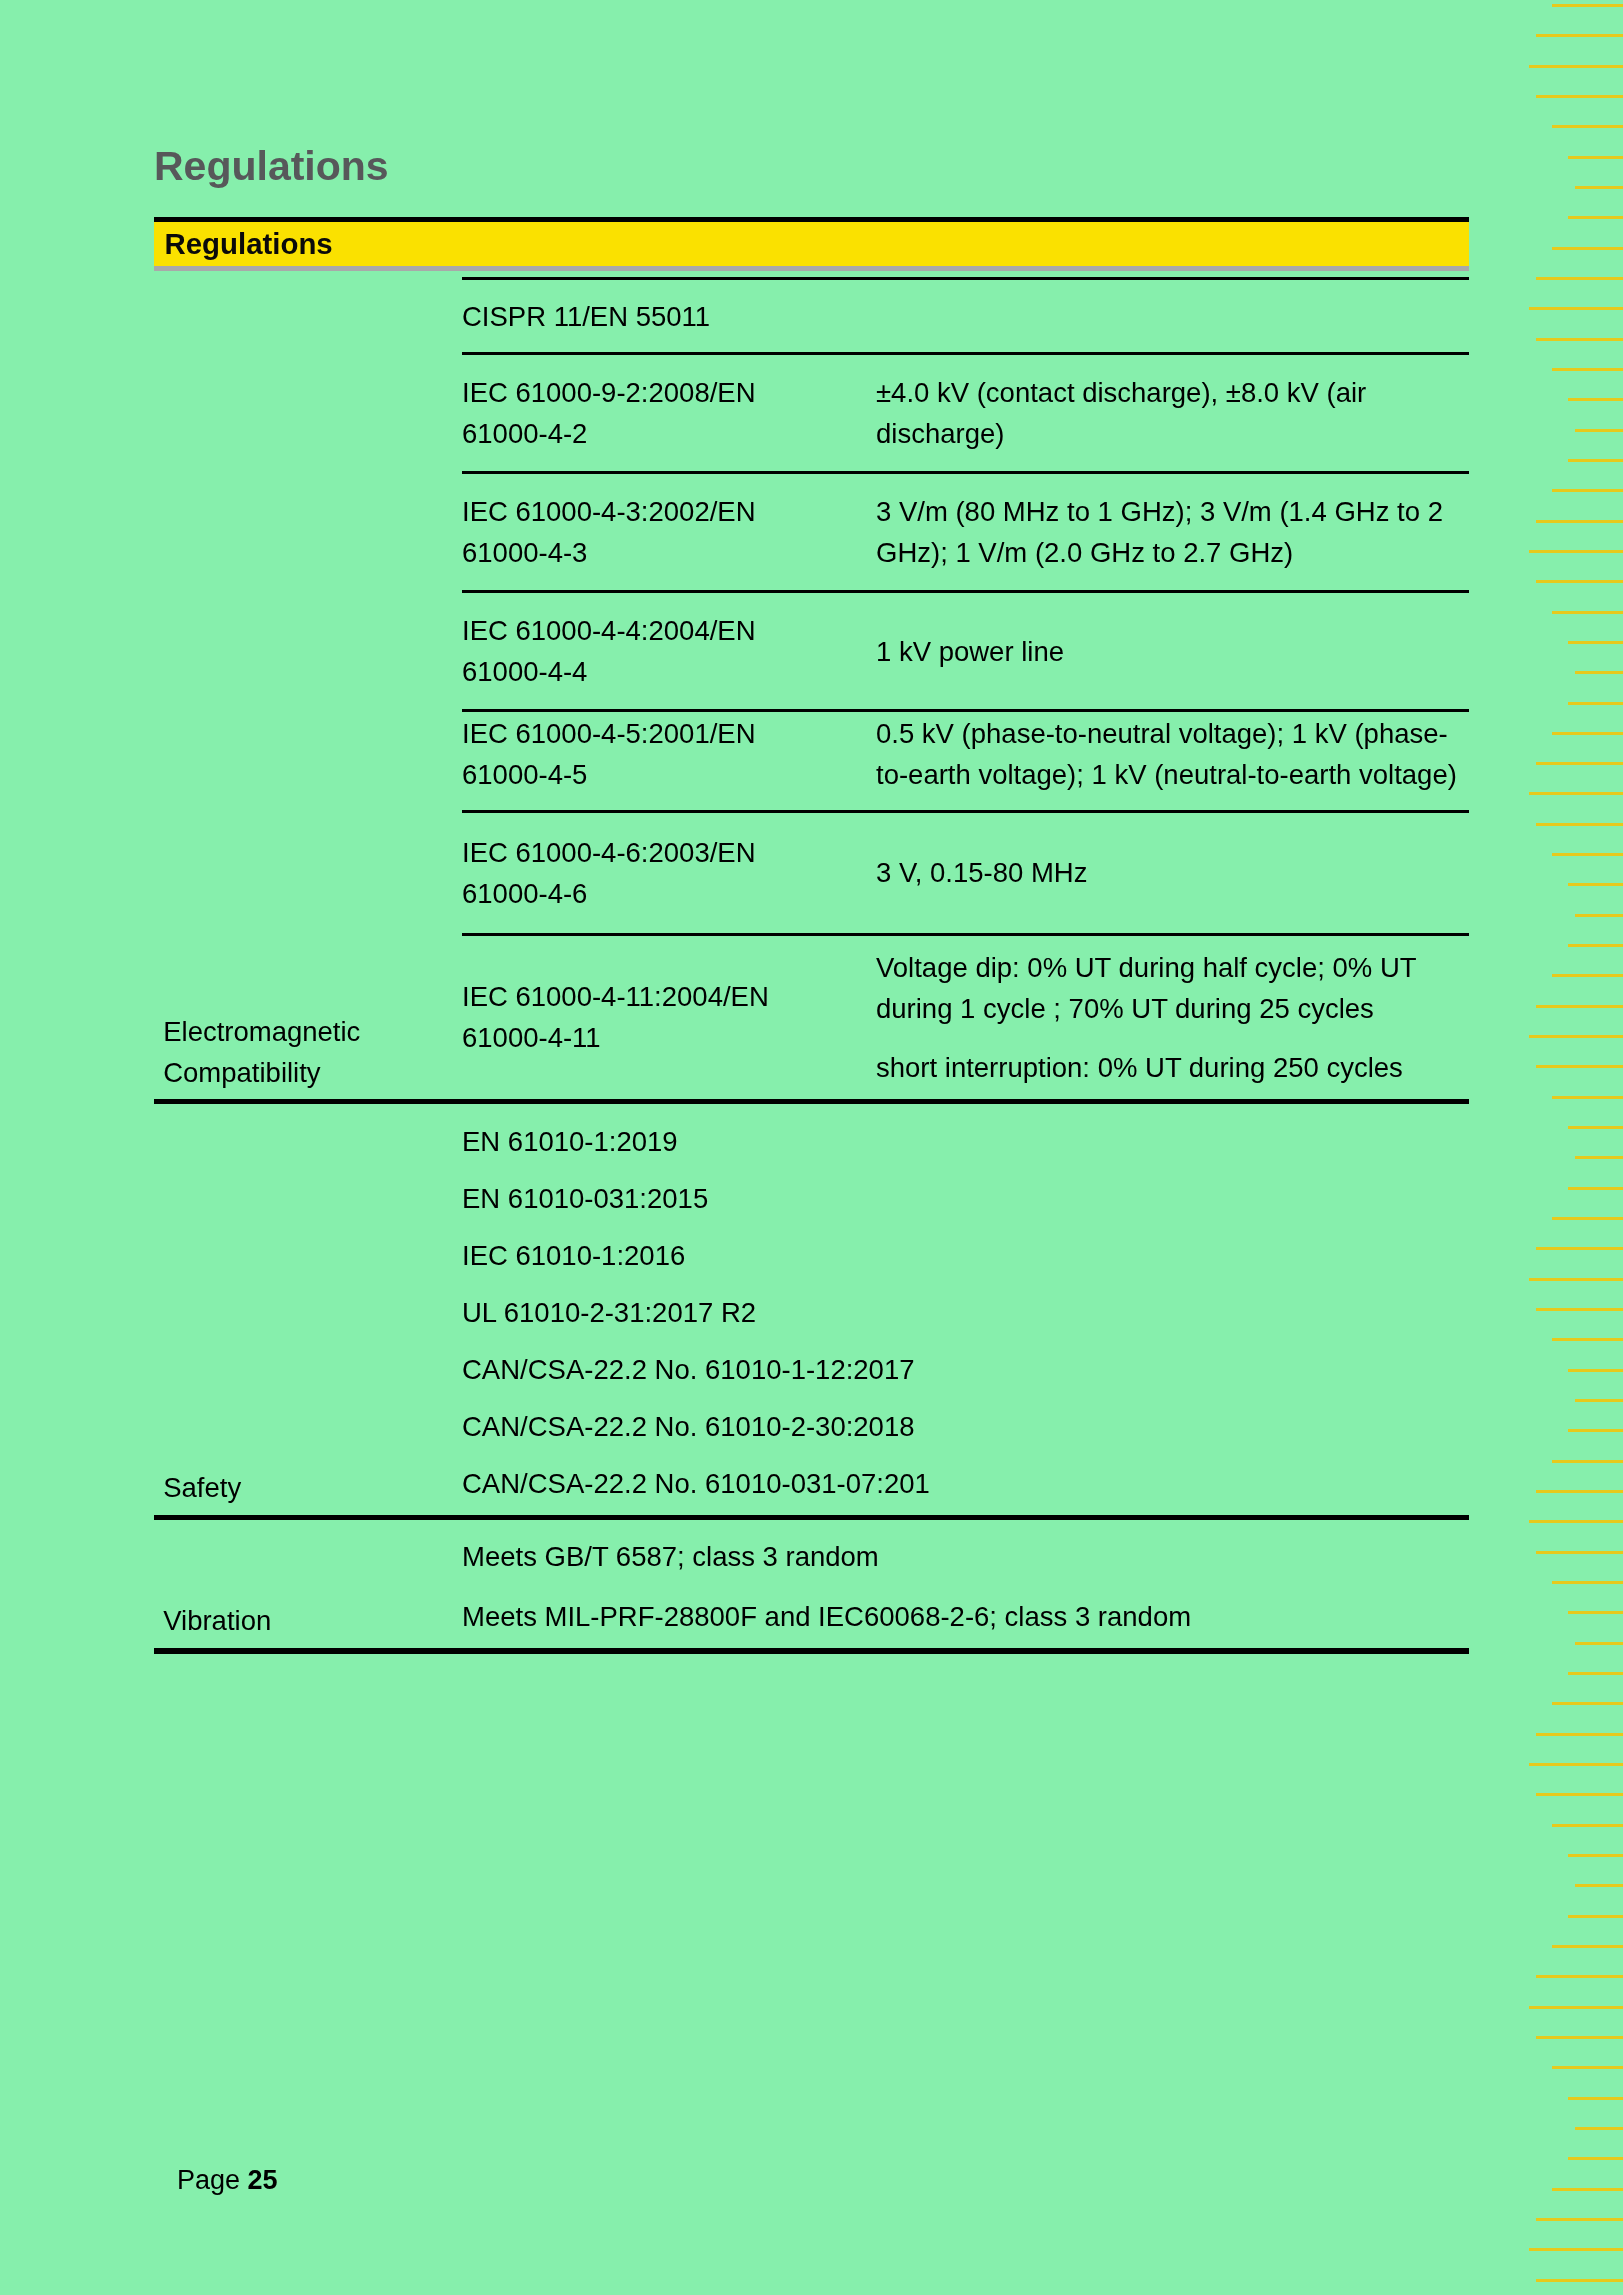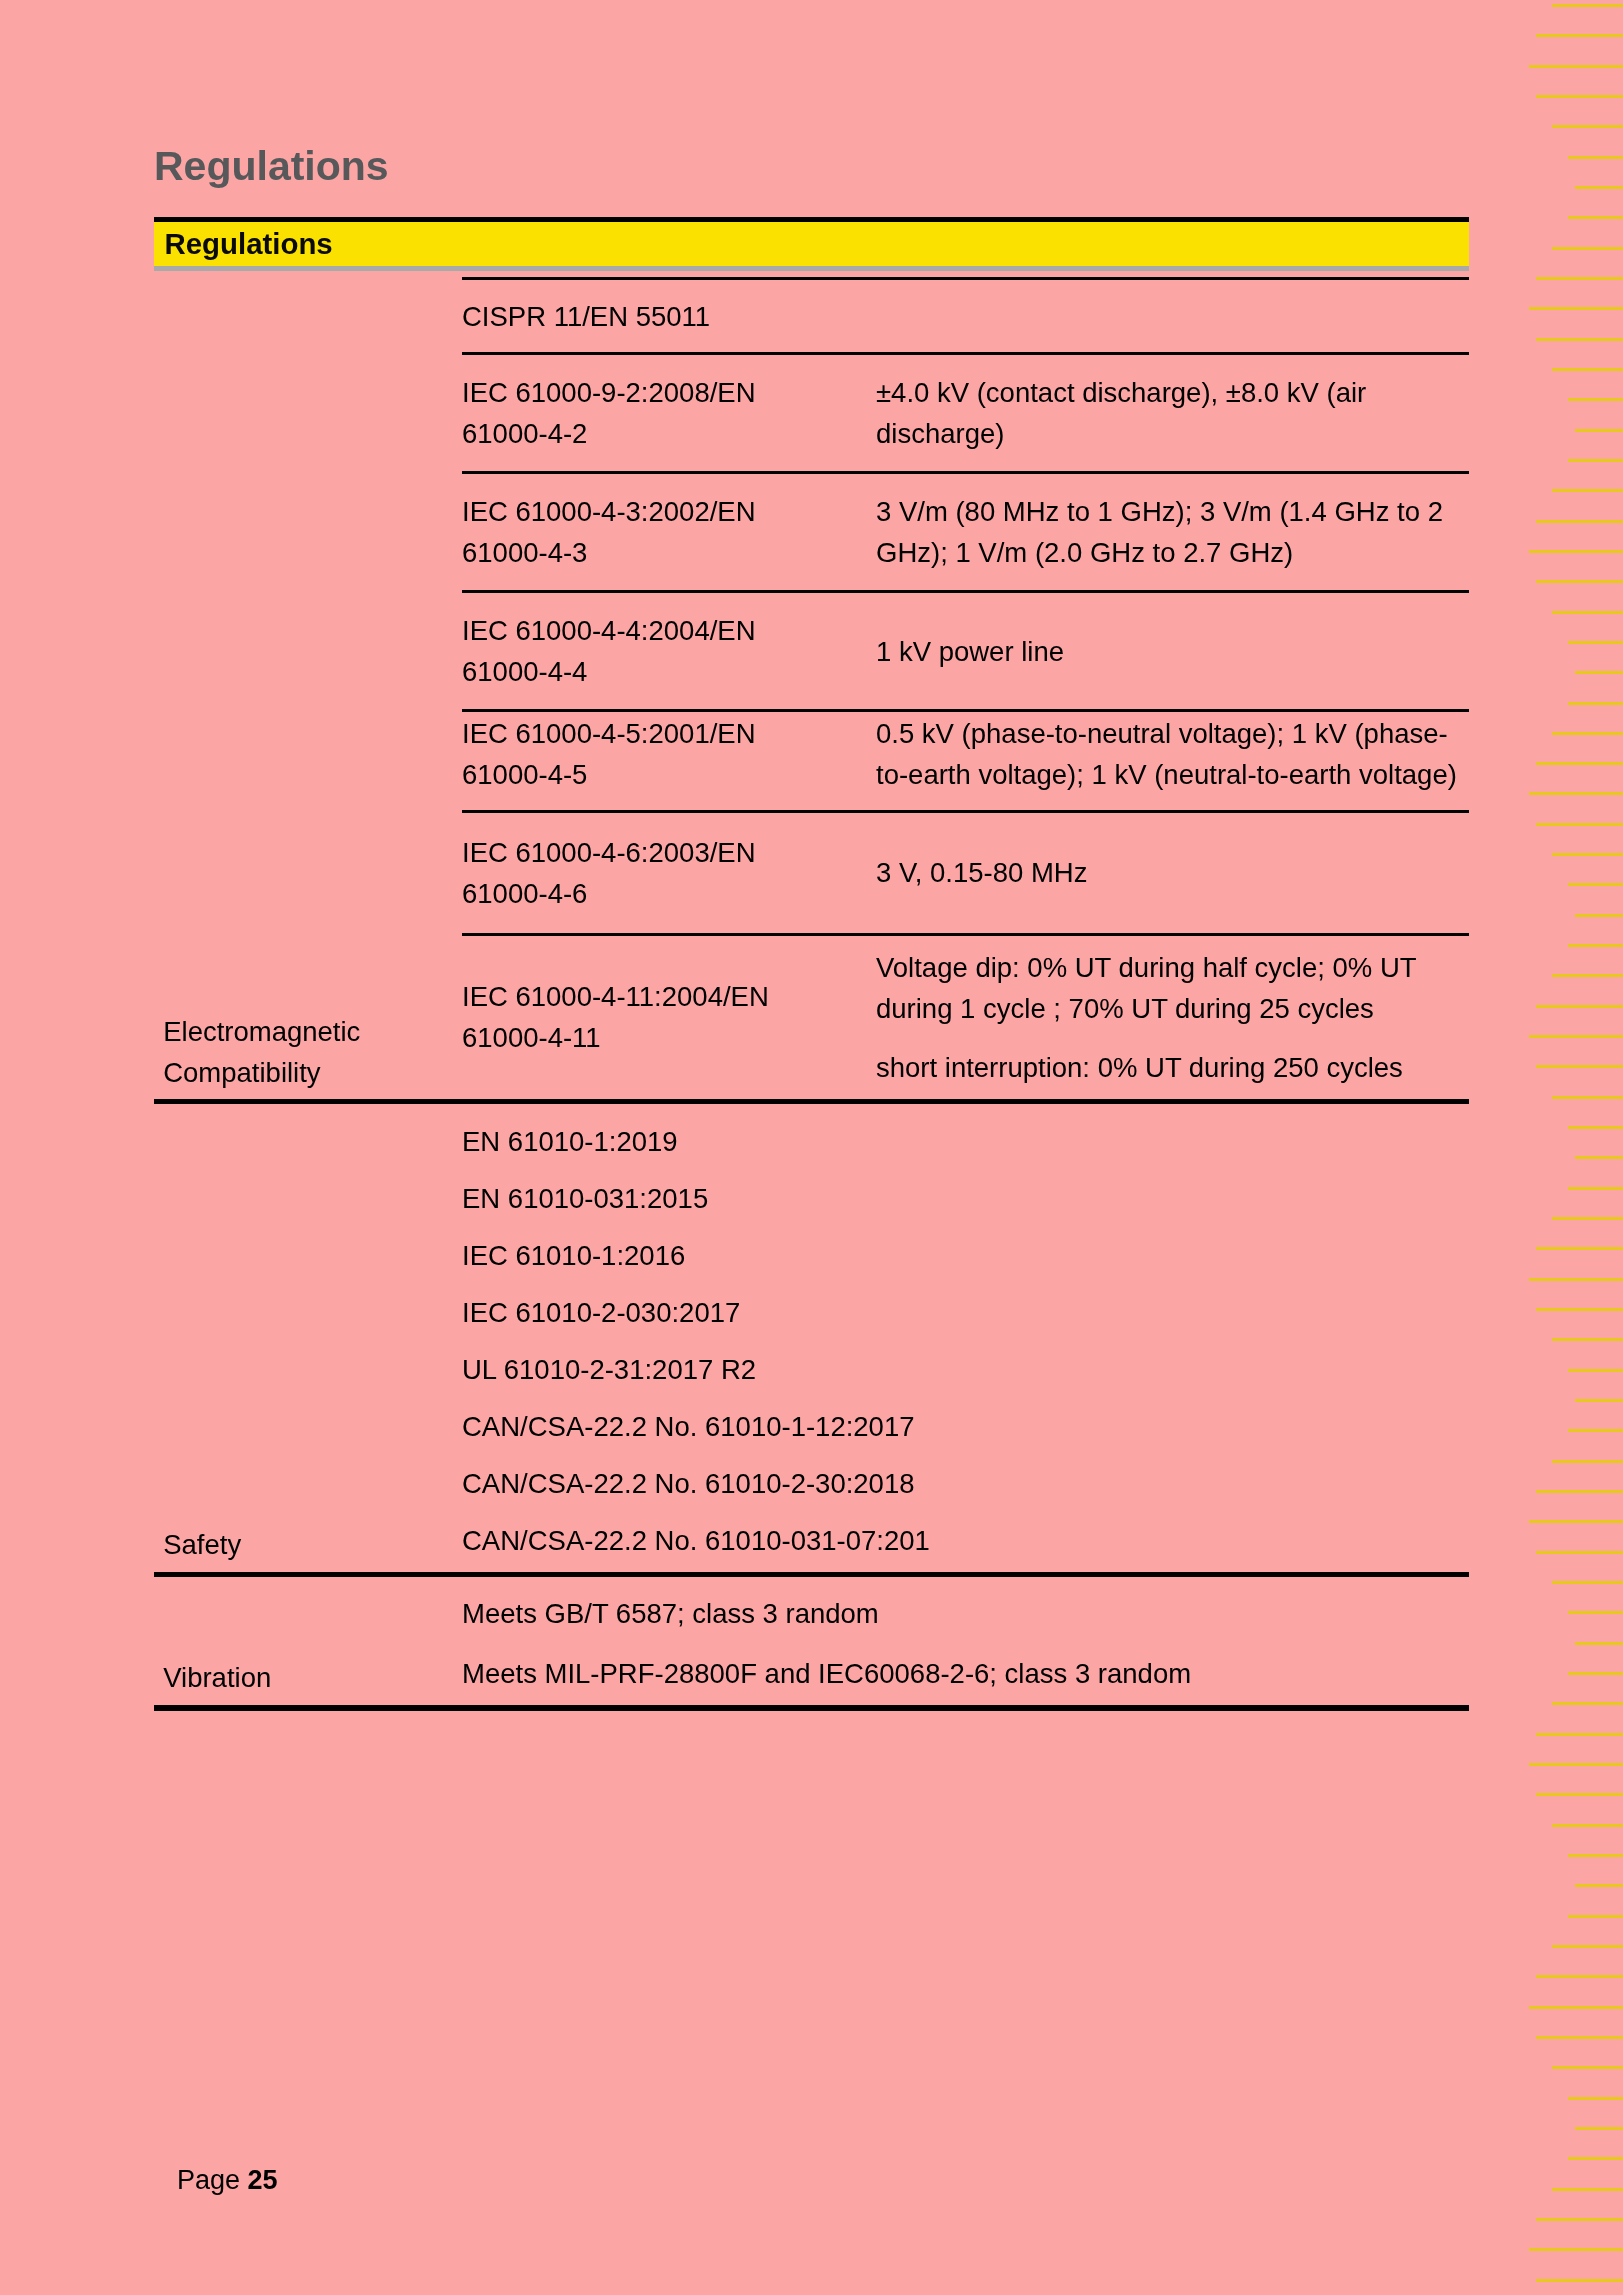--- a/index.html
+++ b/index.html
@@ -1,20 +1,20 @@
 <!DOCTYPE html>
 <html style="font-size:10.5px"><head>
 <meta charset="utf-8">
 <style>
   html, body { margin: 0; padding: 0; background: #e8e8e8; }
   .page {
     position: relative;
     width: 1623px;
     height: 2295px;
-    background: #fca5a5;
+    background: #86efac;
     overflow: hidden;
     font-family: "Liberation Sans", sans-serif;
     color: #000;
   }
 
   
   .page-title {
     position: absolute;
     left: 154px;
     top: 143px;
@@ -172,21 +172,20 @@
     </div>
 
     <div class="section bordered">
       <div class="col-label">
         <div>Safety</div>
       </div>
       <div class="col-content safety-items">
         <div class="list-item">EN 61010-1:2019</div>
         <div class="list-item">EN 61010-031:2015</div>
         <div class="list-item">IEC 61010-1:2016</div>
-        <div class="list-item">IEC 61010-2-030:2017</div>
         <div class="list-item">UL 61010-2-31:2017 R2</div>
         <div class="list-item">CAN/CSA-22.2 No. 61010-1-12:2017</div>
         <div class="list-item">CAN/CSA-22.2 No. 61010-2-30:2018</div>
         <div class="list-item">CAN/CSA-22.2 No. 61010-031-07:201</div>
       </div>
     </div>
 
     <div class="section bordered">
       <div class="col-label">
         <div>Vibration</div>

